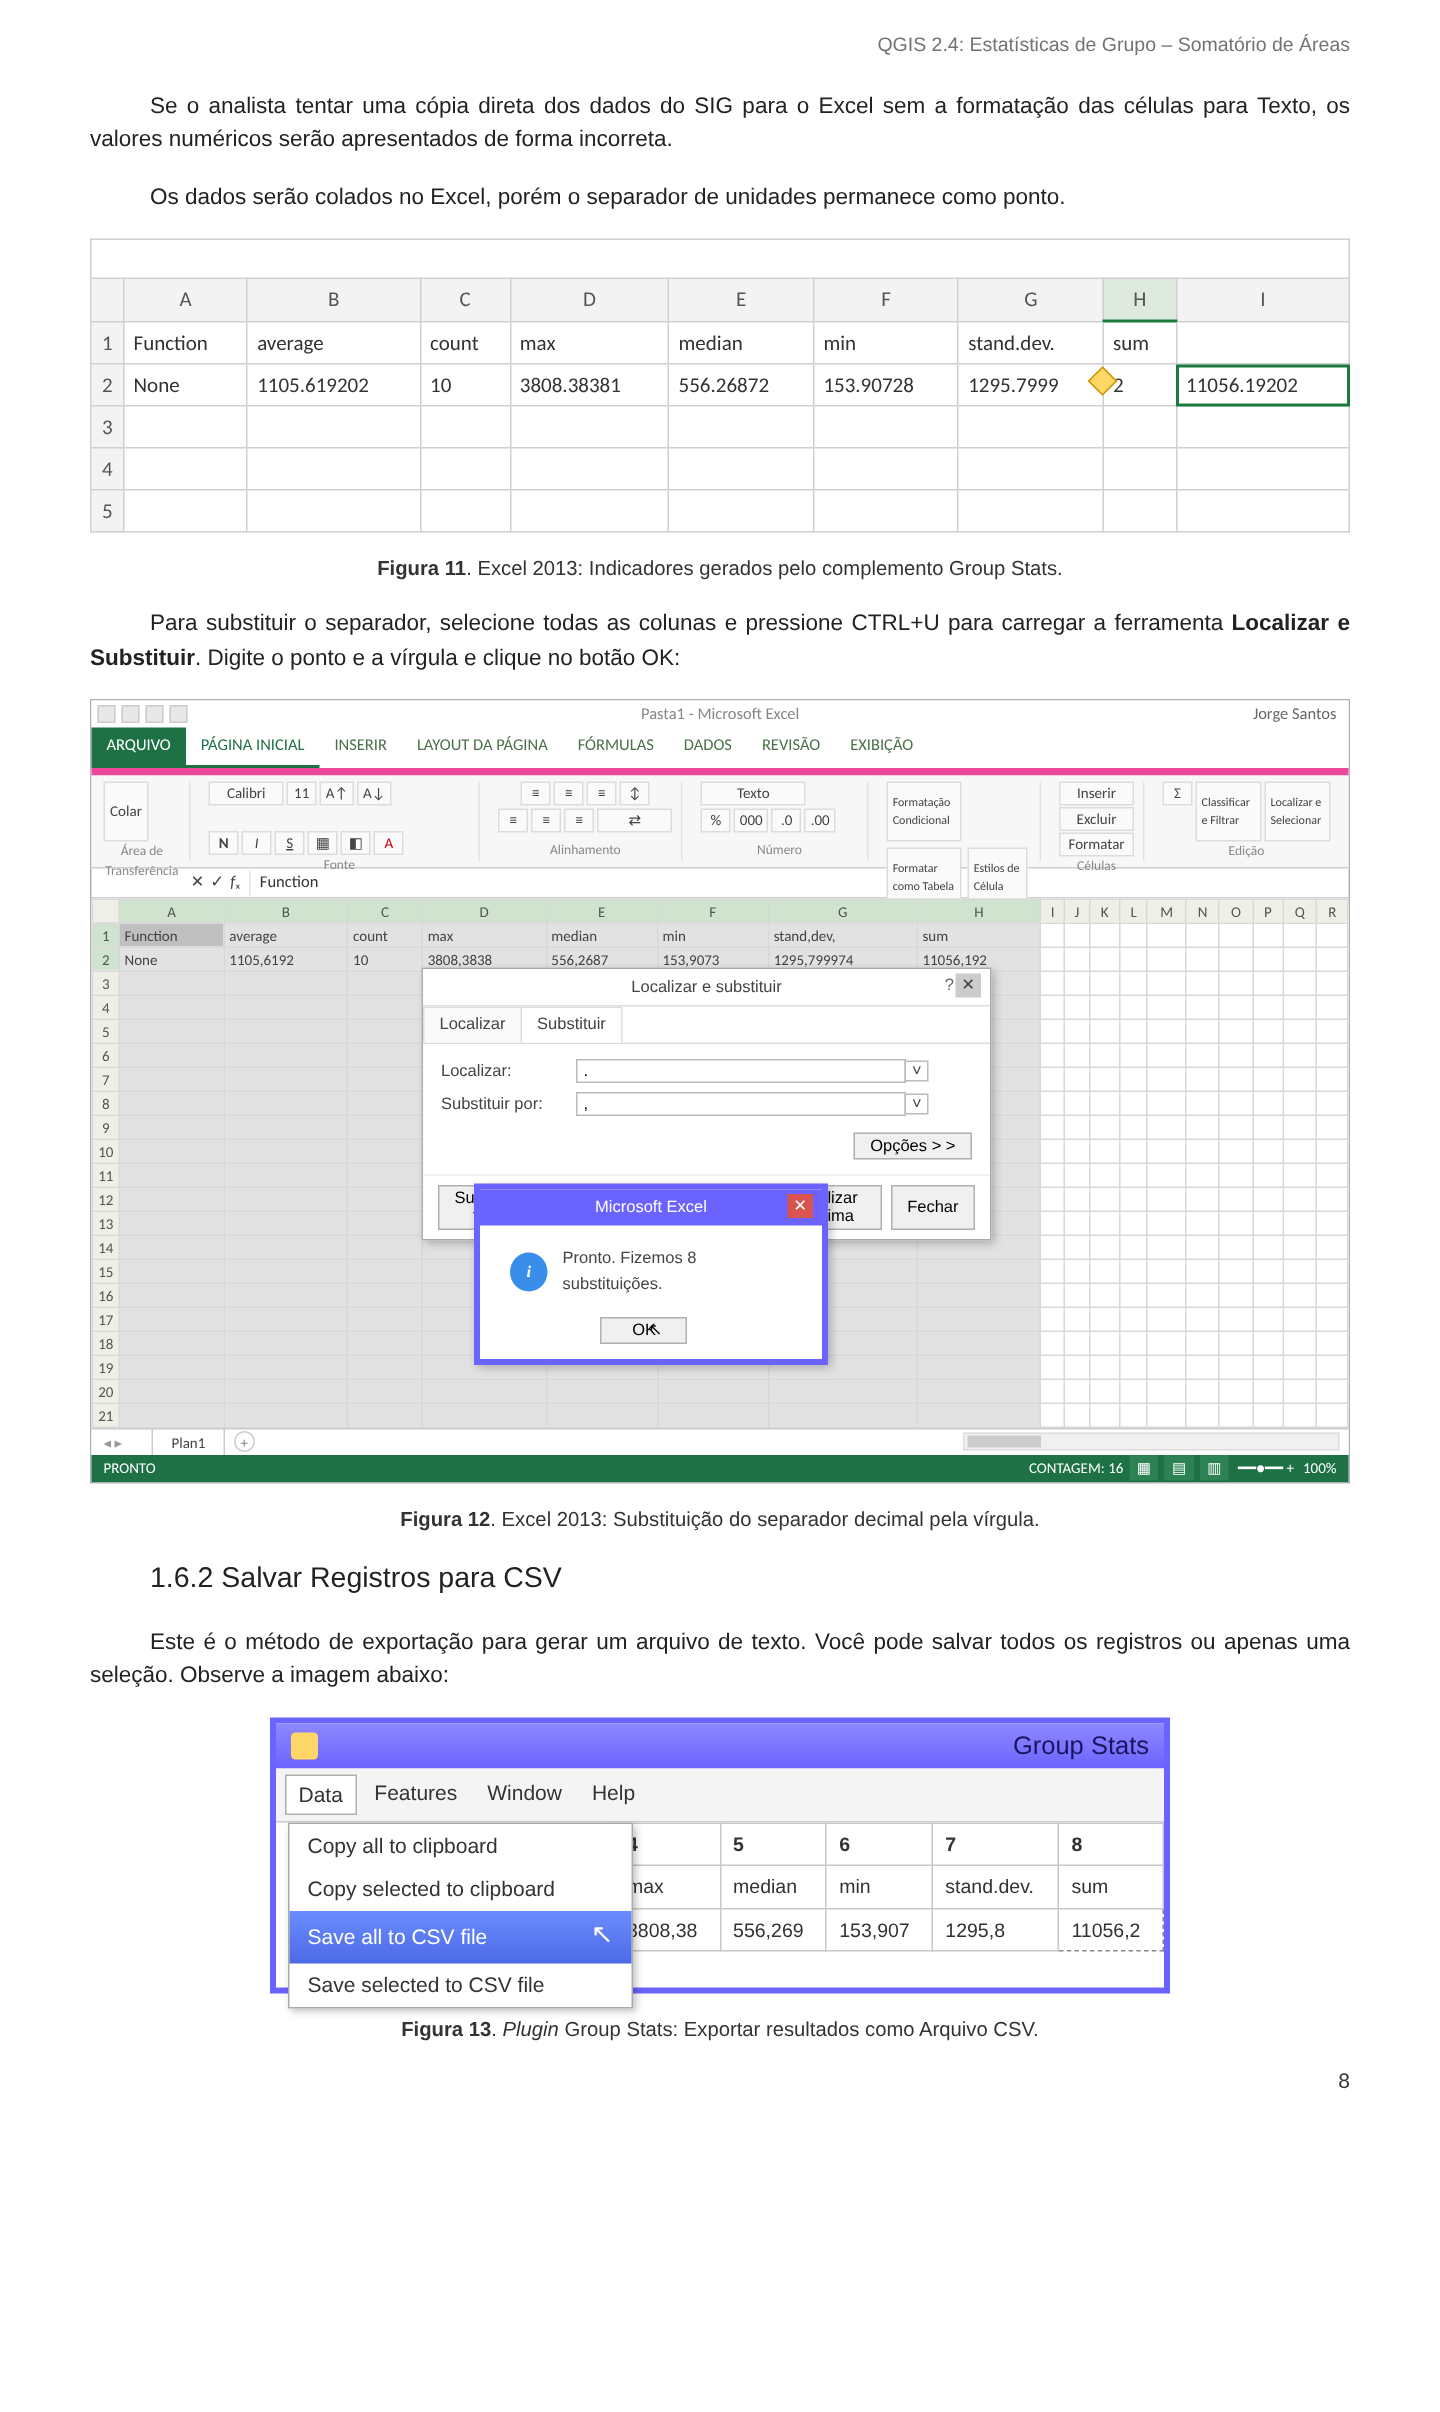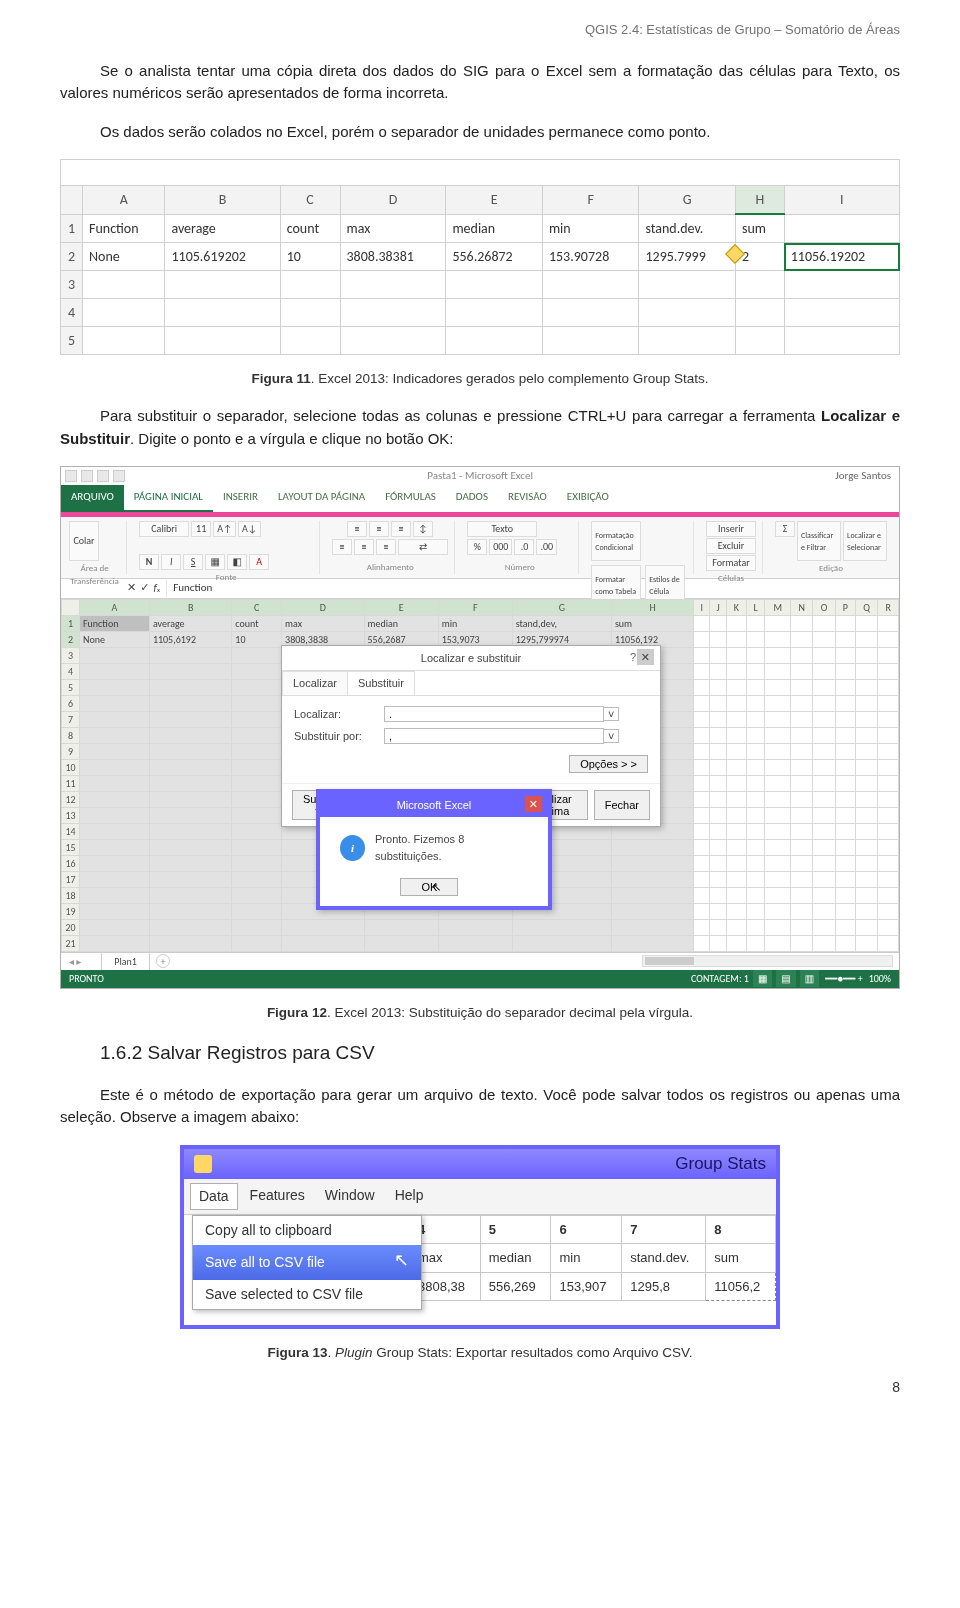--- a/index.html
+++ b/index.html
@@ -822,21 +822,21 @@
     <div class="tabx">Plan1</div>
     <span style="border:1px solid #ccc;border-radius:50%;width:14px;height:14px;display:inline-flex;align-items:center;justify-content:center;margin-left:6px;color:#888;">+</span>
     <div style="flex:1;"></div>
     <div style="width:30%;height:12px;background:#f0f0f0;border:1px solid #ddd;margin-right:6px;position:relative;">
         <div style="position:absolute;left:2px;top:1px;width:20%;height:8px;background:#ccc;"></div>
       </div>
   </div>
   <div class="status">
     <span>PRONTO</span>
     <span class="sp"></span>
-    <span>CONTAGEM: 1</span>
+    <span>CONTAGEM: 16</span>
     <span class="vbtn">▦</span>
     <span class="vbtn">▤</span>
     <span class="vbtn">▥</span>
     <span style="margin:0 6px;">━━●━━ +</span>
     <span>100%</span>
   </div>
 </div>
 
 <p class="caption"><b>Figura 12</b><span>. Excel 2013: Substituição do separador decimal pela vírgula.</span></p>
 
@@ -850,20 +850,21 @@
   </div>
   <div class="mbar" id="f13m">
       <div class="m open">Data</div>
       <div class="m">Features</div>
       <div class="m">Window</div>
       <div class="m">Help</div>
     </div>
   <div class="cont">
     <div class="dd">
       <div class="it">Copy all to clipboard</div>
+      <div class="it">Copy selected to clipboard</div>
       <div class="it hl">
           <span>Save all to CSV file</span>
           <span class="cursor">↖</span>
         </div>
       <div class="it">Save selected to CSV file</div>
     </div>
     <div class="gtable">
       <table>
         <tbody>
             <tr id="f13c">

